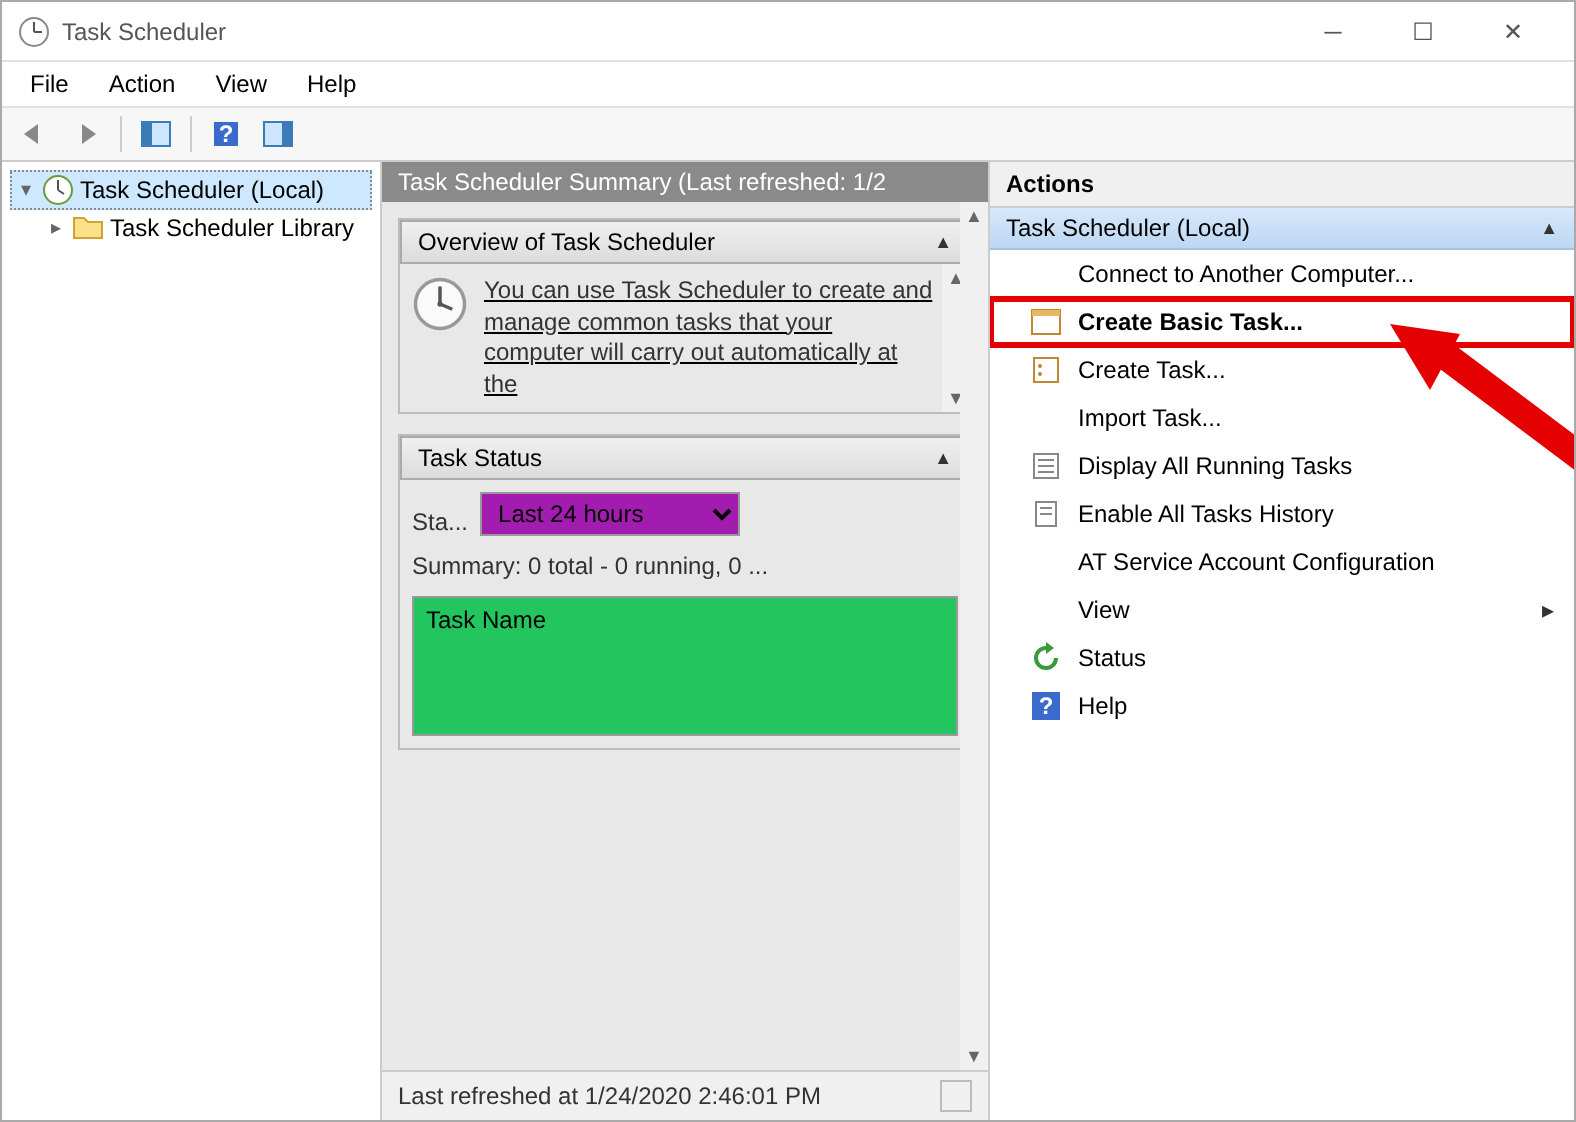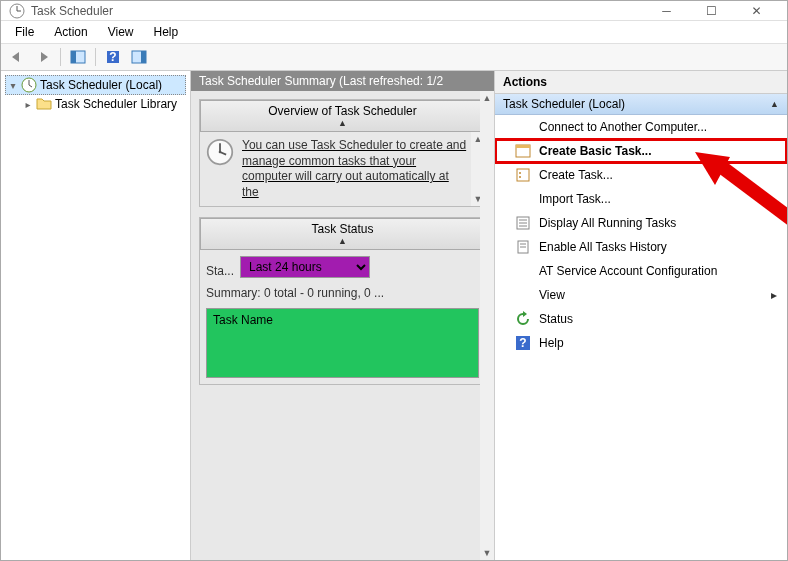--- a/index.html
+++ b/index.html
@@ -1,38 +1,38 @@
 <!DOCTYPE html>
 <html><head>
 <meta charset="utf-8">
 <style>
 * { box-sizing: border-box; margin: 0; padding: 0; font-family: "Segoe UI", Tahoma, sans-serif; font-size: 12px; }
 body { background: #f0f0f0; overflow: hidden; }
 .window { width: 788px; height: 561px; background: #fff; border: 1px solid #aaa; display: flex; flex-direction: column; }
-.titlebar { height: 20px; background: #fff; display: flex; align-items: center; padding: 0 8px; border-bottom: 1px solid #e0e0e0; }
+.titlebar { height: 30px; background: #fff; display: flex; align-items: center; padding: 0 8px; border-bottom: 1px solid #e0e0e0; }
 .titlebar .icon { width: 16px; height: 16px; margin-right: 6px; }
 .titlebar .title { flex: 1; color: #555; }
 .winbtns { display: flex; }
 .winbtn { width: 45px; height: 28px; display: flex; align-items: center; justify-content: center; color: #555; }
 .menubar { height: 22px; display: flex; align-items: center; padding: 0 4px; background: #fff; }
 .menubar span { padding: 2px 10px; cursor: default; }
 .toolbar { height: 28px; background: #f7f7f7; border-top: 1px solid #e0e0e0; border-bottom: 1px solid #ccc; display: flex; align-items: center; padding: 0 4px; gap: 2px; }
 .tbtn { width: 24px; height: 22px; display: flex; align-items: center; justify-content: center; border: 1px solid transparent; }
 .tsep { width: 1px; height: 18px; background: #ccc; margin: 0 3px; }
 .body { flex: 1; display: flex; min-height: 0; }
 .tree { width: 190px; border-right: 1px solid #ccc; background: #fff; padding: 4px; overflow: auto; }
 .tree-item { display: flex; align-items: center; padding: 1px 2px; gap: 3px; }
 .tree-item.selected { background: #cde8ff; border: 1px dotted #888; }
 .tree-item .expander { width: 10px; text-align: center; color: #666; font-size: 10px; }
 .tree-item .ticon { width: 16px; height: 16px; }
 .midpane { flex: 1; background: #e8e8e8; display: flex; flex-direction: column; min-width: 0; }
 .midheader { background: #8a8a8a; color: #fff; padding: 3px 8px; white-space: nowrap; overflow: hidden; }
 .midcontent { flex: 1; padding: 8px; overflow: hidden; display: flex; flex-direction: column; gap: 10px; position: relative; }
 .panel { background: #e8e8e8; border: 1px solid #bbb; }
-.panel-header { background: linear-gradient(#f0f0f0,#dcdcdc); border: 1px solid #aaa; padding: 3px 8px; display: flex; justify-content: space-between; align-items: center; flex-direction: column; }
+.panel-header { background: linear-gradient(#f0f0f0,#dcdcdc); border: 1px solid #aaa; padding: 3px 8px; display: flex; justify-content: space-between; align-items: center; }
 .panel-body { padding: 6px; background: #e8e8e8; position: relative; }
 .overview { display: flex; gap: 8px; max-height: 105px; overflow: hidden; text-decoration: underline; }
 .clockicon { width: 28px; height: 28px; flex-shrink: 0; }
 .overview-text { color: #333; line-height: 1.3; }
 .status-row { display: flex; align-items: flex-end; gap: 6px; margin-bottom: 8px; }
 .status-row label { color: #333; }
 select { border: 1px solid #999; background: #a21caf; padding: 2px 4px; width: 130px; }
 .summary-line { color: #333; margin-bottom: 8px; white-space: nowrap; overflow: hidden; }
 .taskname-box { border: 1px solid #999; background: #22c55e; height: 70px; padding: 4px 6px; }
 .midfooter { padding: 4px 8px; color: #333; background: #f0f0f0; border-top: 1px solid #ccc; display: flex; align-items: center; justify-content: space-between; }
@@ -174,20 +174,24 @@
             </div>
           </div>
         </div>
 
         <div class="vscroll" style="right:0;top:0;bottom:0">
             <div class="arr">▲</div>
             <div style="flex:1;background:#d0d0d0;margin:1px;"></div>
             <div class="arr">▼</div>
           </div>
       </div>
+      <div class="midfooter">
+        <span>Last refreshed at 1/24/2020 2:46:01 PM</span>
+        <span style="width:16px;height:16px;border:1px solid #bbb;"></span>
+      </div>
     </div>
 
     <div class="actions">
       <div class="actions-title">Actions</div>
       <div class="actions-section">
         <span>Task Scheduler (Local)</span>
         <span class="collapse-tri">▲</span>
       </div>
       <div class="actions-list" style="position:relative">
 

